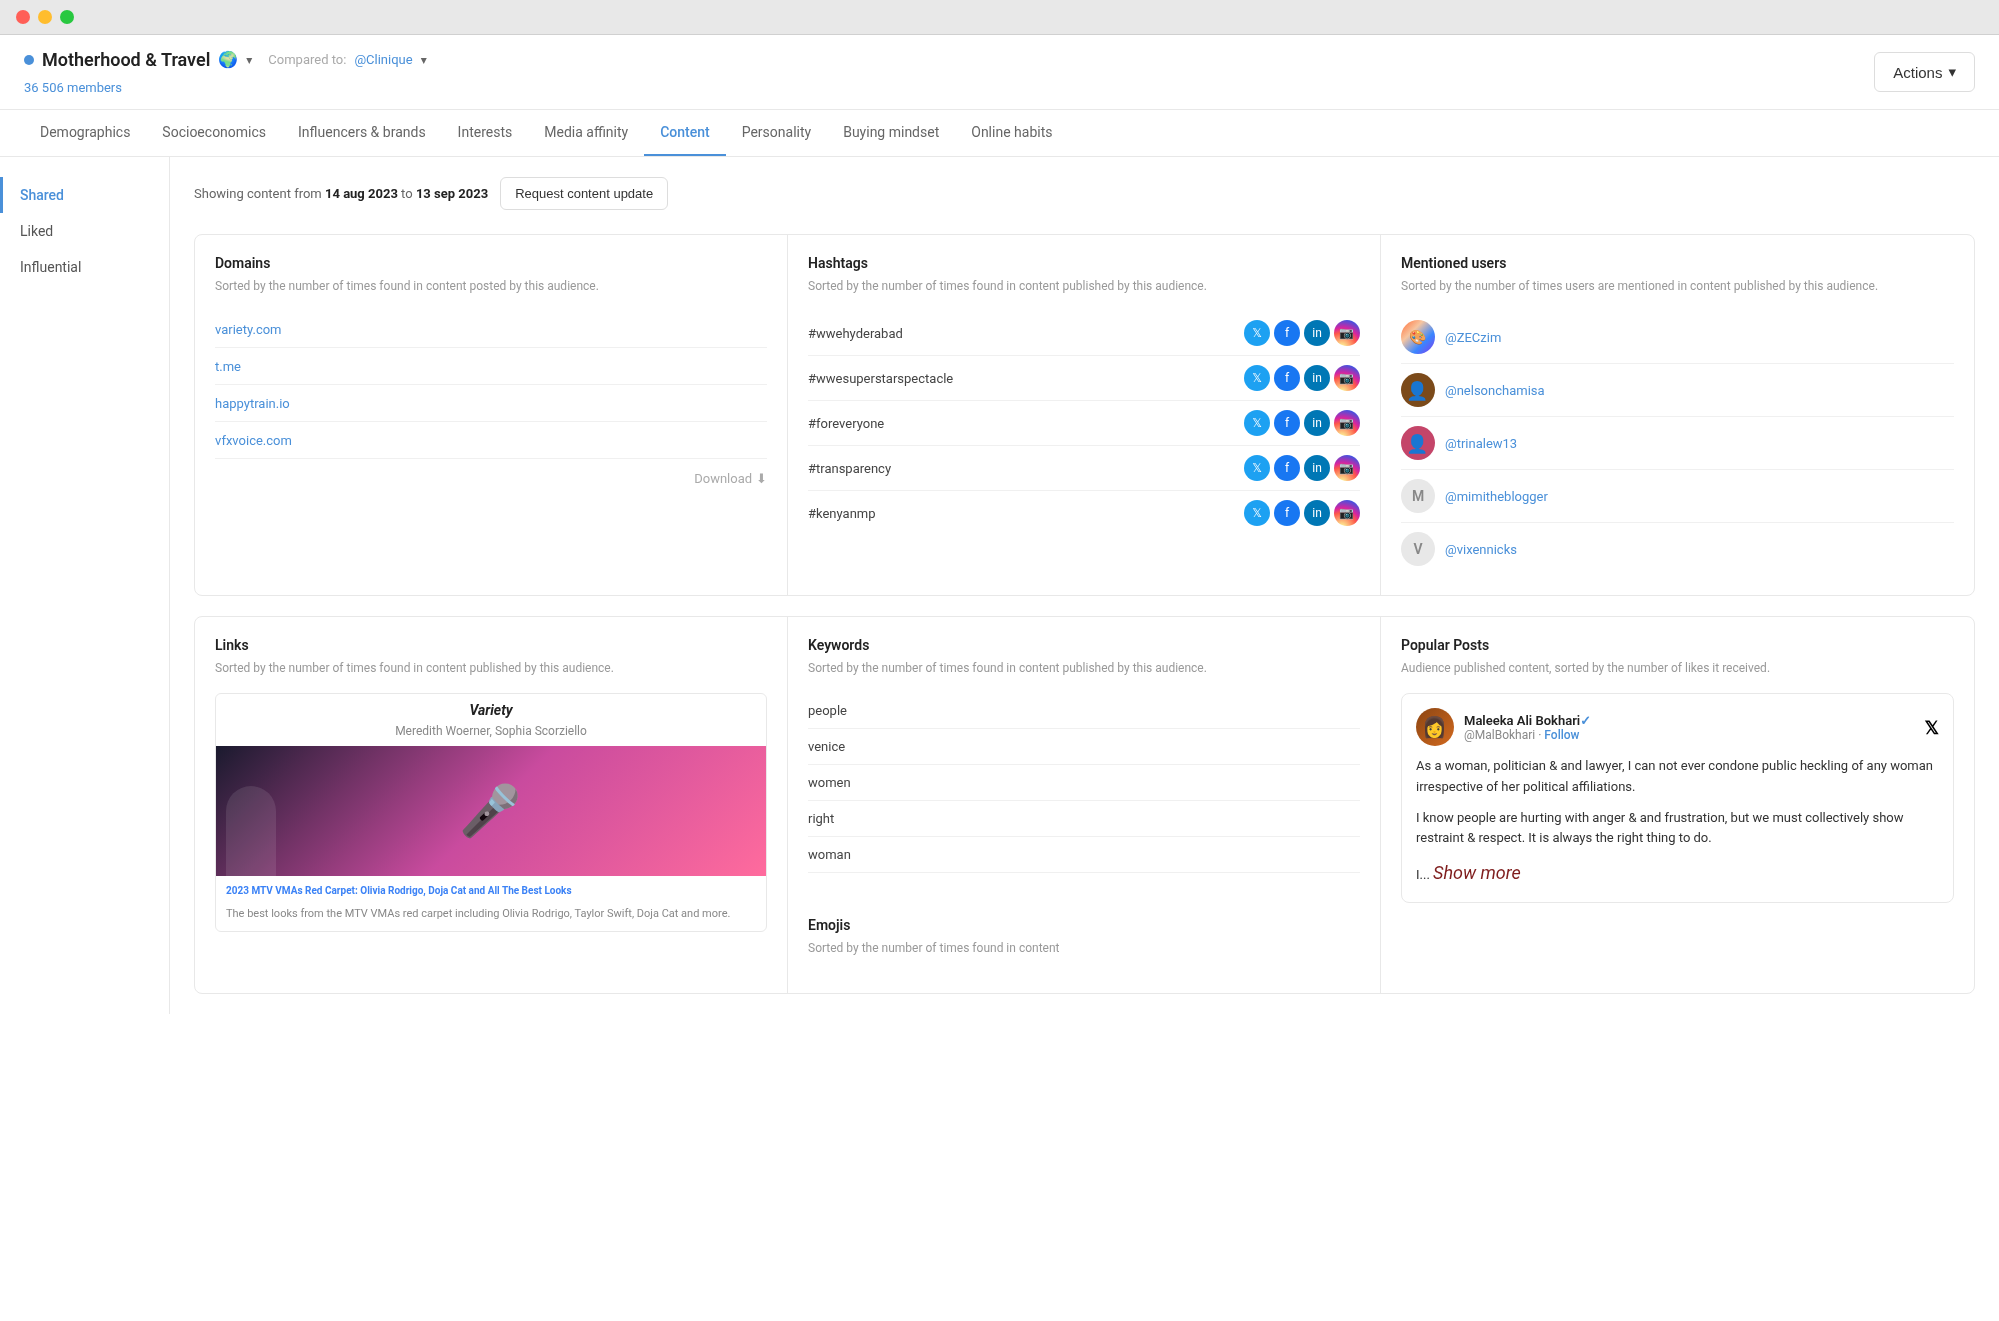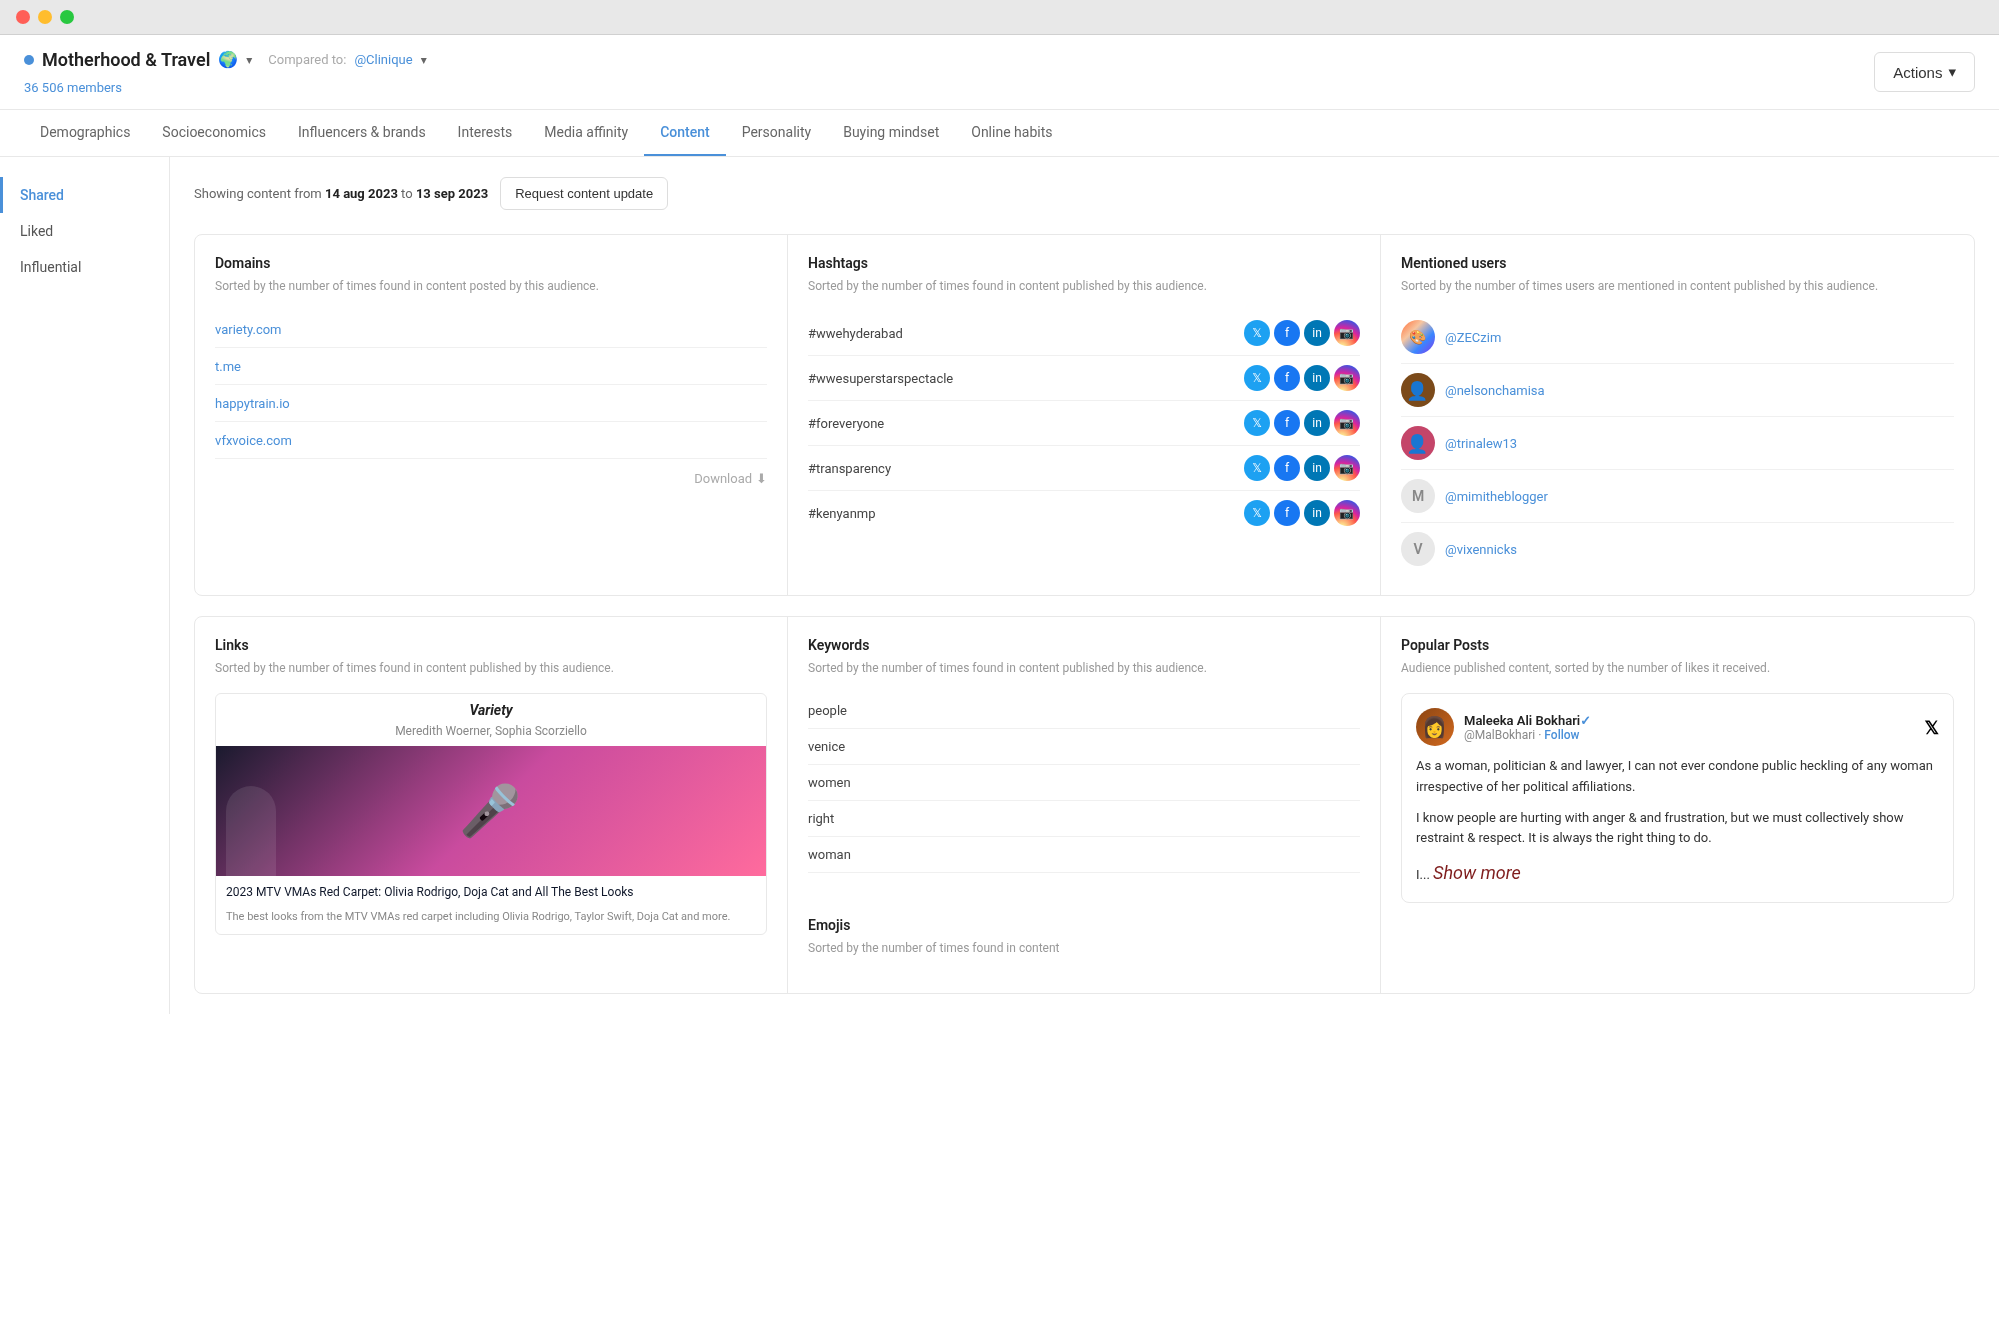--- a/index.html
+++ b/index.html
@@ -76,21 +76,21 @@
     .avatar-nelson { background: #8b6914; }
     .avatar-trina { background: #c44569; }
     .avatar-mimi { background: #e8e8e8; color: #888; }
     .avatar-vixen { background: #e8e8e8; color: #888; }
     .mentioned-username { font-size: 13px; color: #4a90d9; text-decoration: none; }
     
     .link-card { border: 1px solid #e8e8e8; border-radius: 6px; overflow: hidden; margin-top: 8px; }
     .link-card-source { display: flex; align-items: center; gap: 6px; padding: 8px 10px; font-size: 12px; color: #666; flex-direction: column; }
     .variety-logo { font-style: italic; font-weight: 700; font-size: 14px; color: #222; }
     .link-card-img-placeholder { width: 100%; height: 130px; background: #1a1a2e; display: flex; align-items: flex-end; justify-content: flex-start; position: relative; }
-    .link-card-title { padding: 8px 10px; font-size: 12px; font-weight: 400; color: #0f172a; line-height: 1.4; }
+    .link-card-title { padding: 8px 10px; font-size: 10px; font-weight: 700; color: #3b82f6; line-height: 1.4; }
     .link-card-desc { padding: 0 10px 10px; font-size: 11px; color: #888; line-height: 1.4; }
     
     .keyword-item { padding: 10px 0; border-bottom: 1px solid #f0f0f0; font-size: 13px; color: #444; }
     .keyword-item:last-child { border-bottom: none; }
     .post-card { border: 1px solid #e8e8e8; border-radius: 8px; padding: 14px; }
     .post-header { display: flex; align-items: center; justify-content: space-between; margin-bottom: 10px; }
     .post-user { display: flex; align-items: center; gap: 10px; }
     .post-avatar { width: 38px; height: 38px; border-radius: 50%; background: linear-gradient(135deg, #8b4513, #d2691e); flex-shrink: 0; overflow: hidden; display: flex; align-items: center; justify-content: center; font-size: 18px; }
     .post-user-info { }
     .post-username { font-size: 13px; font-weight: 600; color: #222; display: flex; align-items: flex-start; gap: 0; }

